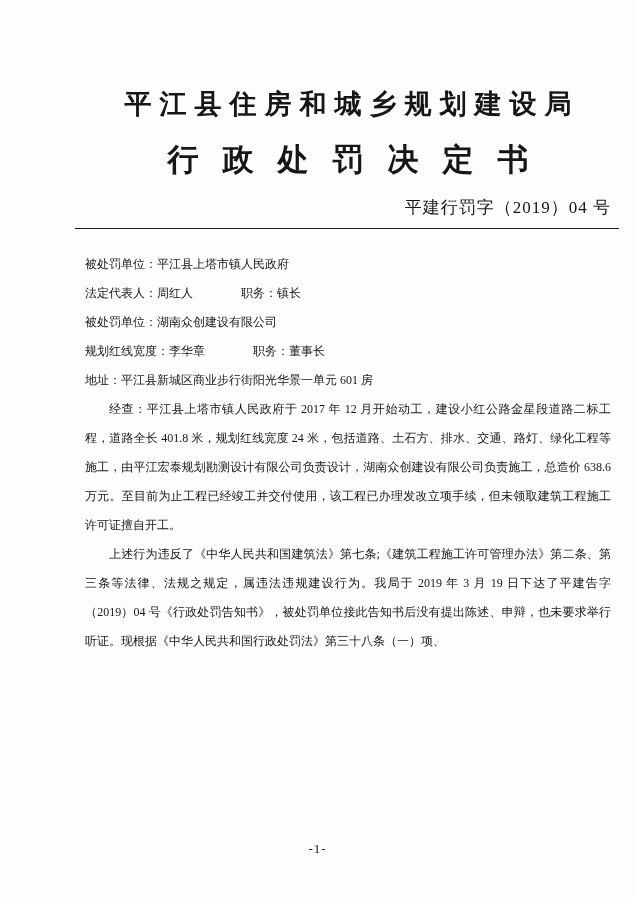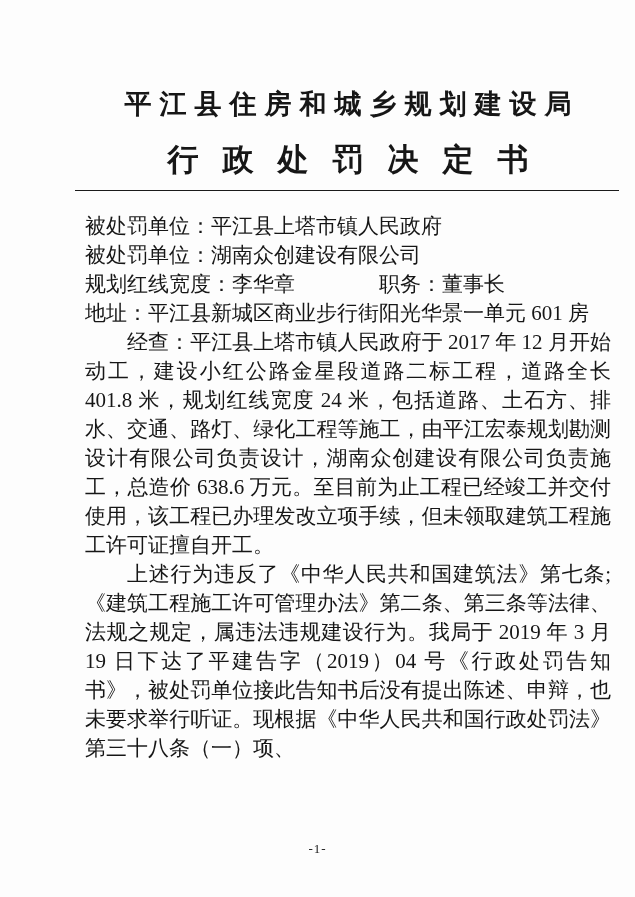--- a/index.html
+++ b/index.html
@@ -42,21 +42,21 @@
     margin-top: 15px;
     letter-spacing: 1px;
   }
   .rule {
     border-top: 1.5px solid #1b1b1b;
     margin: 9px -8px 0 -10px;
     height: 0;
   }
   .body {
     margin-top: 21px;
-    font-size: 21px;
+    font-size: 12px;
     line-height: 29px;
     text-align: justify;
   }
   .line {
     margin: 0;
   }
   .para {
     margin: 0;
     text-indent: 2em;
   }
@@ -71,25 +71,27 @@
     color: #1a1a1a;
   }
 </style>
 </head>
 <body>
 
 <main class="page">
   <header>
     <div class="title-org">平江县住房和城乡规划建设局</div>
     <div class="title-doc">行政处罚决定书</div>
+    <div class="doc-no">平建行罚字（2019）04 号</div>
     <div class="rule"></div>
   </header>
 
   <section class="body">
     <p class="line">被处罚单位：平江县上塔市镇人民政府</p>
+    <p class="line">法定代表人：周红人　　　　职务：镇长</p>
     <p class="line">被处罚单位：湖南众创建设有限公司</p>
     <p class="line">规划红线宽度：李华章　　　　职务：董事长</p>
     <p class="line">地址：平江县新城区商业步行街阳光华景一单元 601 房</p>
     <p class="para">经查：平江县上塔市镇人民政府于 2017 年 12 月开始动工，建设小红公路金星段道路二标工程，道路全长 401.8 米，规划红线宽度 24 米，包括道路、土石方、排水、交通、路灯、绿化工程等施工，由平江宏泰规划勘测设计有限公司负责设计，湖南众创建设有限公司负责施工，总造价 638.6 万元。至目前为止工程已经竣工并交付使用，该工程已办理发改立项手续，但未领取建筑工程施工许可证擅自开工。</p>
     <p class="para">上述行为违反了《中华人民共和国建筑法》第七条;《建筑工程施工许可管理办法》第二条、第三条等法律、法规之规定，属违法违规建设行为。我局于 2019 年 3 月 19 日下达了平建告字（2019）04 号《行政处罚告知书》，被处罚单位接此告知书后没有提出陈述、申辩，也未要求举行听证。现根据《中华人民共和国行政处罚法》第三十八条（一）项、</p>
   </section>
 
   <footer class="page-num">-1-</footer>
 </main>
 

